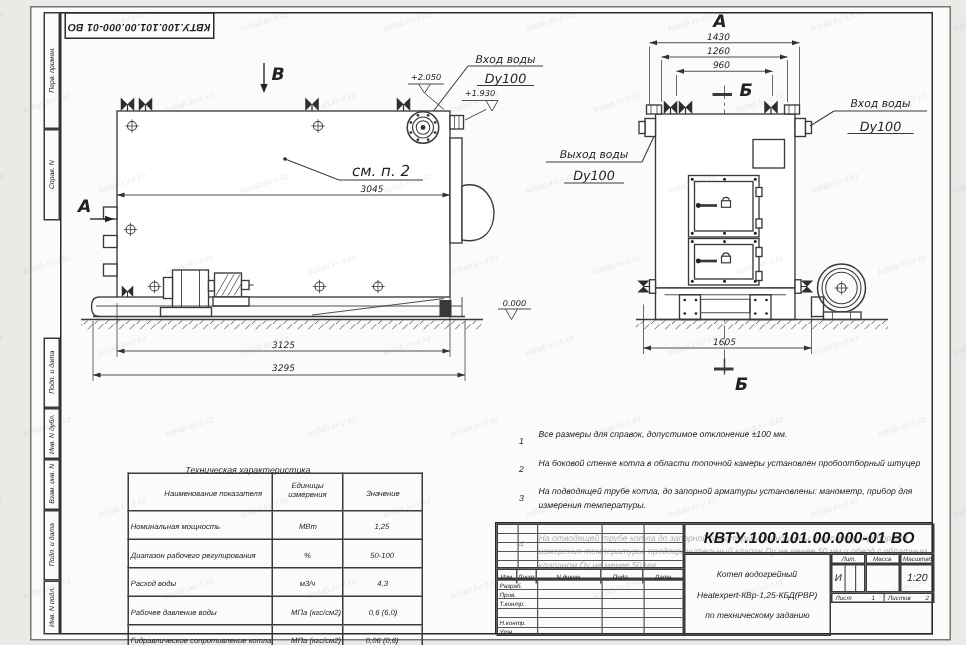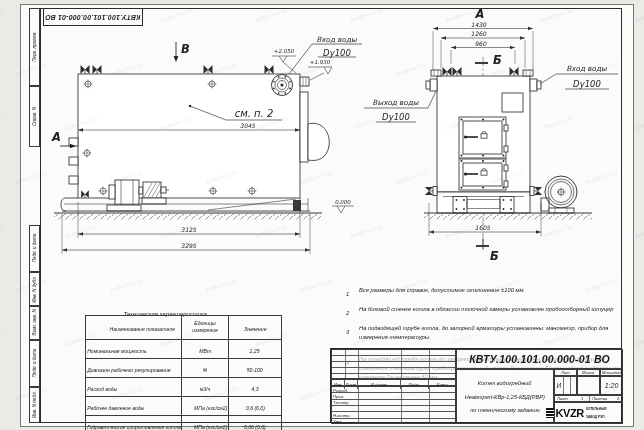--- a/index.html
+++ b/index.html
@@ -539,28 +539,20 @@
       <b style="left:25px">
           <span class="tsm">1</span>
         </b>
       <b style="left:37px">
           <span class="tsm" style="transform-origin:left center">Листов</span>
         </b>
       <b style="left:61px">
           <span class="tsm">2</span>
         </b>
     </div>
-    <div class="tb-cell logoc" style="left:223px;top:53px;width:69px;height:22px">
-      <span class="logo-sq"></span>
-      <span class="logo-txt">KVZR</span>
-      <span class="logo-co">
-        <span>КОТЕЛЬНЫЙ</span>
-        <span>ЗАВОД РЭП</span>
-      </span>
-    </div>
   </div>
 
   <div class="format"></div>
 
   <div class="wm">
       <span class="wm-t" style="left: -30px; top: 12px;">kotlab.kv-z.kz</span>
       <span class="wm-t" style="left: 65px; top: 12px;">kotlab.kv-z.kz</span>
       <span class="wm-t" style="left: 160px; top: 12px;">kotlab.kv-z.kz</span>
       <span class="wm-t" style="left: 255px; top: 12px;">kotlab.kv-z.kz</span>
       <span class="wm-t" style="left: 350px; top: 12px;">kotlab.kv-z.kz</span>

